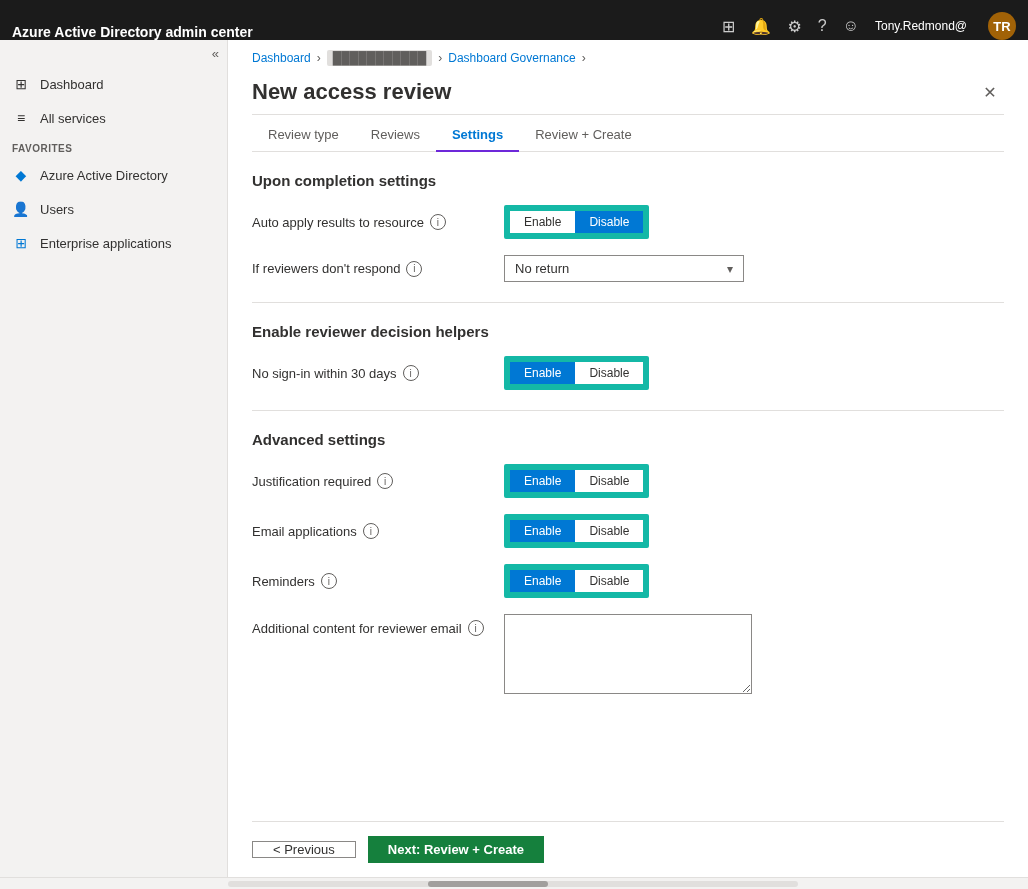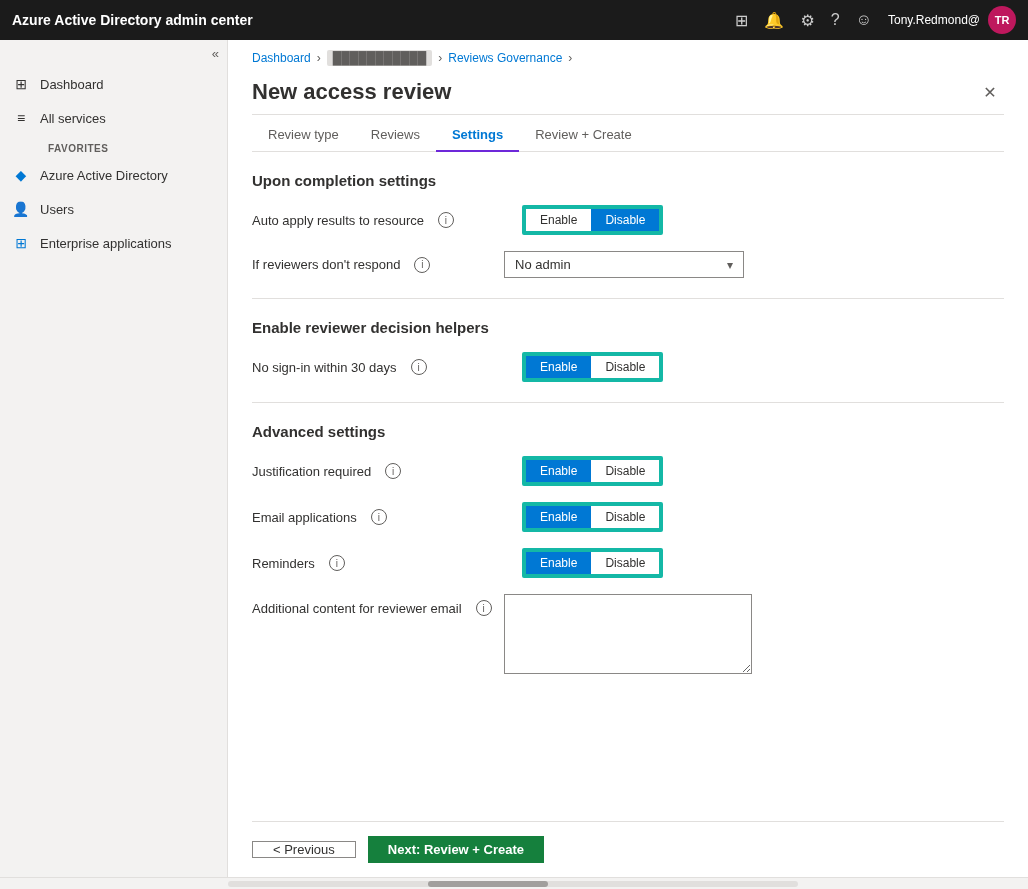--- a/index.html
+++ b/index.html
@@ -4,21 +4,21 @@
   <style>
     * { box-sizing: border-box; margin: 0; padding: 0; }
     body { font-family: 'Segoe UI', Arial, sans-serif; font-size: 13px; background: #f3f2f1; display: flex; flex-direction: column; height: 889px; width: 1028px; overflow: hidden; }
 
     
     .topbar {
       background: #1b1b1b;
       color: #fff;
       height: 40px;
       display: flex;
-      align-items: center;
+      align-items: flex-end;
       padding: 0 12px;
       flex-shrink: 0;
     }
     .topbar-title {
       font-size: 14px;
       font-weight: 600;
       color: #fff;
       flex: 1;
     }
     .topbar-icons {
@@ -27,34 +27,34 @@
       gap: 16px;
     }
     .topbar-icon {
       color: #ccc;
       font-size: 16px;
       cursor: pointer;
     }
     .topbar-user {
       display: flex;
       align-items: center;
-      gap: 8px;
+      gap: 21px;
       color: #fff;
       font-size: 12px;
     }
     .avatar {
       width: 28px;
       height: 28px;
       border-radius: 50%;
-      background: #be185d;
+      background: #a16207;
       display: flex;
       align-items: center;
       justify-content: center;
       color: #fff;
-      font-size: 11px;
+      font-size: 13px;
       font-weight: bold;
     }
 
     
     .main-layout {
       display: flex;
       flex: 1;
       overflow: hidden;
     }
 
@@ -92,21 +92,20 @@
       justify-content: center;
       font-size: 14px;
     }
     .sidebar-section-label {
       padding: 8px 12px 4px 12px;
       font-size: 10px;
       font-weight: 700;
       color: #605e5c;
       text-transform: uppercase;
       letter-spacing: 0.5px;
-      margin-left: 36px;
     }
 
     
     .content-area {
       flex: 1;
       background: #fff;
       overflow-y: auto;
       display: flex;
       flex-direction: column;
     }
@@ -201,21 +200,21 @@
 
     .setting-row {
       display: flex;
       align-items: center;
       margin-bottom: 16px;
       gap: 12px;
     }
     .setting-label {
       display: flex;
       align-items: center;
-      gap: 14px;
+      gap: 6px;
       min-width: 240px;
       font-size: 13px;
       color: #323130;
     }
     .info-icon {
       width: 16px;
       height: 16px;
       border-radius: 50%;
       border: 1px solid #605e5c;
       display: flex;
@@ -223,24 +222,23 @@
       justify-content: center;
       font-size: 10px;
       color: #605e5c;
       cursor: help;
       flex-shrink: 0;
     }
 
     
     .toggle-group {
       display: flex;
-      border: 4px solid #14b8a6;
+      border: 6px solid #14b8a6;
       border-radius: 2px;
       overflow: hidden;
-      margin-left: 18px;
     }
     .toggle-btn {
       padding: 4px 14px;
       font-size: 12px;
       cursor: pointer;
       border: none;
       background: #fff;
       color: #323130;
     }
     .toggle-btn.active-enable {
@@ -386,21 +384,21 @@
     </div>
   </div>
 
   <div class="content-area">
 
     <div class="breadcrumb">
       <span class="breadcrumb-item">Dashboard</span>
       <span class="breadcrumb-sep">›</span>
       <span class="breadcrumb-item blurred">███████████</span>
       <span class="breadcrumb-sep">›</span>
-      <span class="breadcrumb-item">Reviews Governance</span>
+      <span class="breadcrumb-item">Dashboard Governance</span>
       <span class="breadcrumb-sep">›</span>
     </div>
 
     <div class="dialog">
       <div class="dialog-header">
         <h1 class="dialog-title">New access review</h1>
         <div class="close-btn">✕</div>
       </div>
 
 
@@ -425,21 +423,21 @@
             <button class="toggle-btn active-disable">Disable</button>
           </div>
         </div>
 
         <div class="setting-row">
           <div class="setting-label">
             <span>If reviewers don't respond</span>
             <div class="info-icon">i</div>
           </div>
           <div class="dropdown">
-            <span>No admin</span>
+            <span>No return</span>
             <span class="dropdown-arrow">▾</span>
           </div>
         </div>
 
         <hr class="section-sep">
 
         <div class="section-title">Enable reviewer decision helpers</div>
 
         <div class="setting-row">
           <div class="setting-label">

